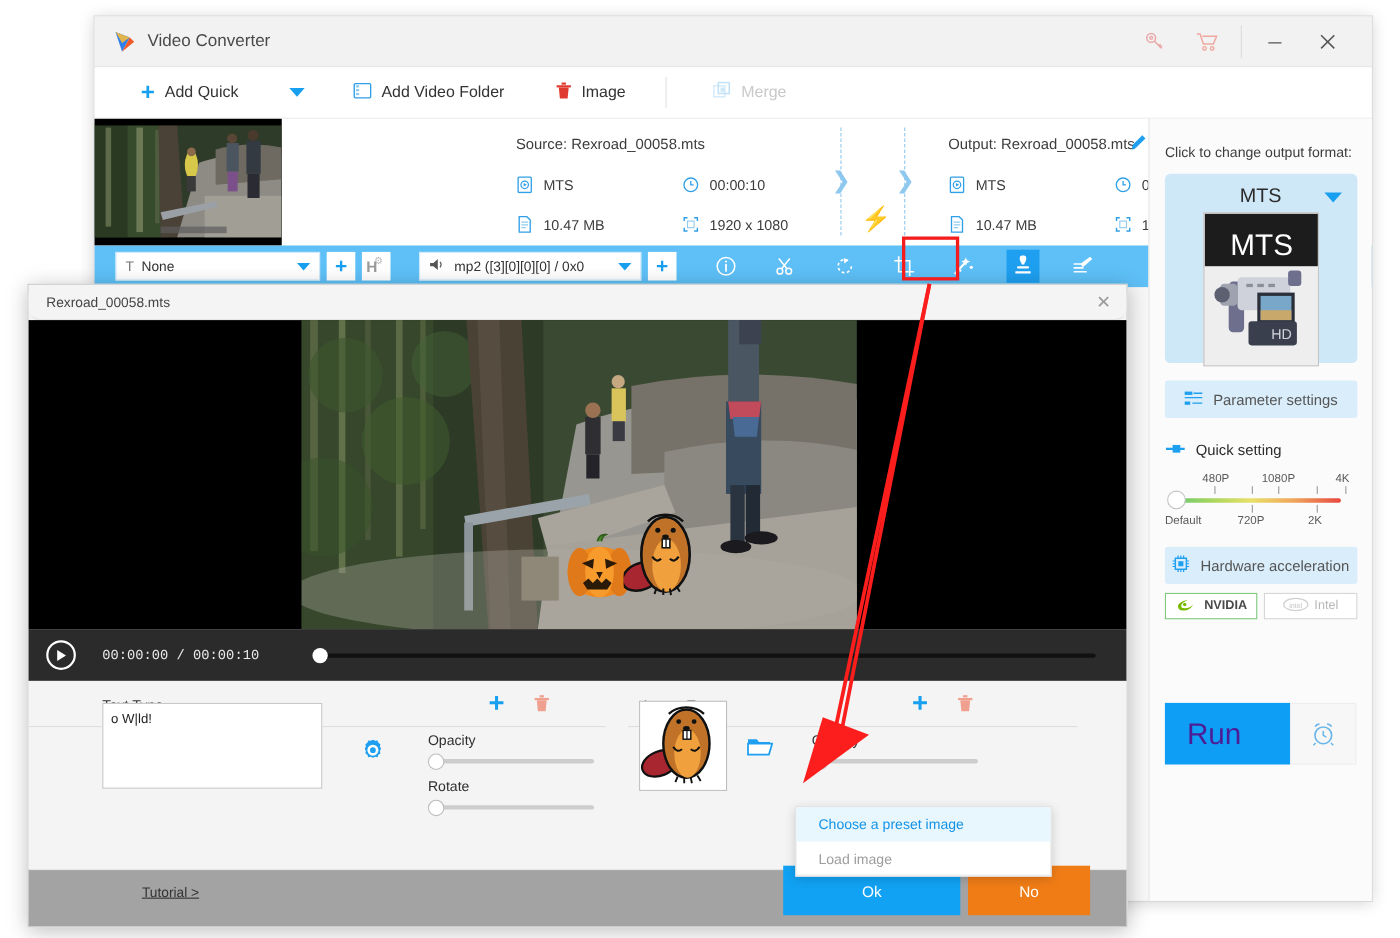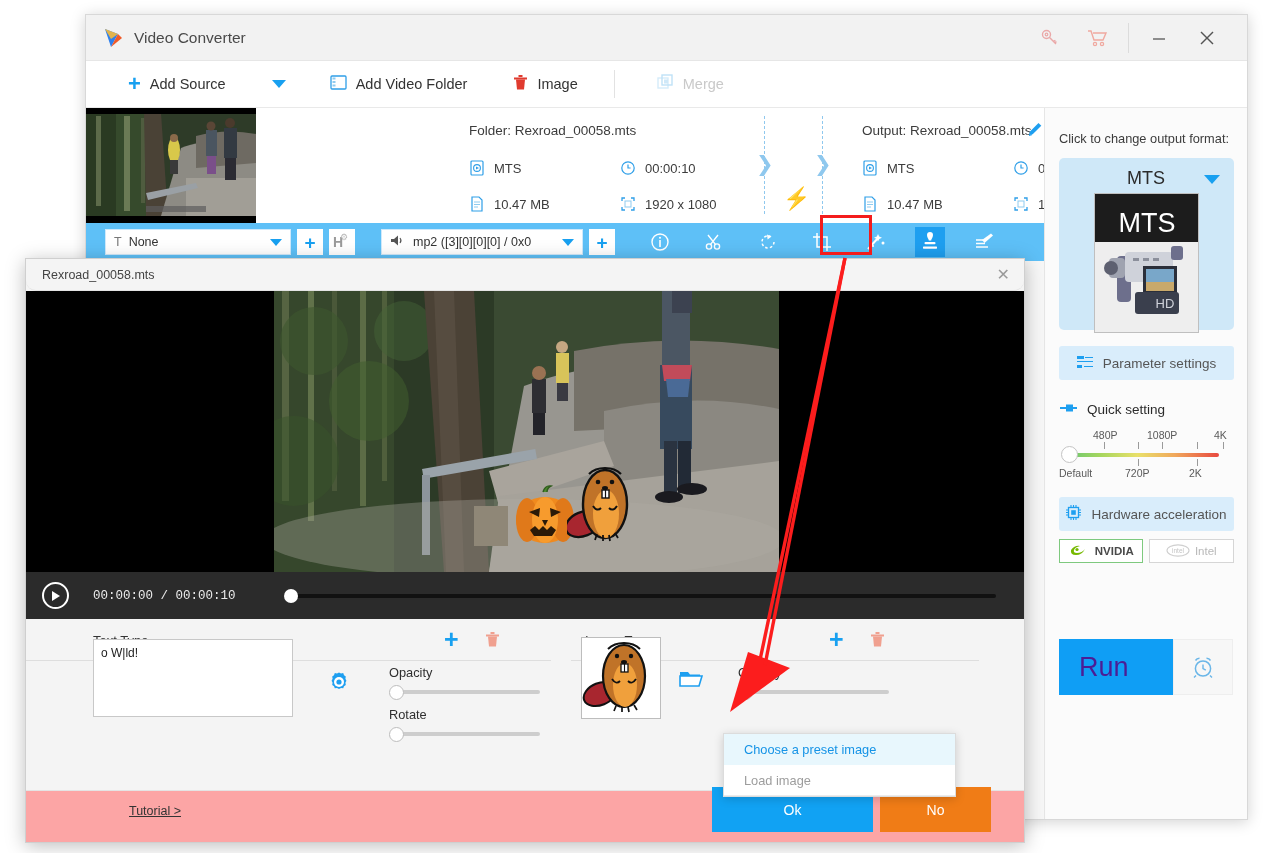--- a/index.html
+++ b/index.html
@@ -99,21 +99,21 @@
   .ctl-track{ position:absolute; height:4px; background:#cdcdcd; border-radius:2px; }
   .ctl-knob{ position:absolute; width:15px;height:15px;border-radius:50%;background:#fff;border:1px solid #bdbdbd; cursor:pointer;}
   .img-thumb{ position:absolute; width:80px;height:82px; background:#fff; border:1px solid #bdbdbd; overflow:hidden;}
   .folder-ico{ position:absolute; cursor:pointer; }
 
   .menu{ position:absolute; left:723px; top:733px; width:233px; background:#fff; border:1px solid #dcdcdc; box-shadow:0 2px 9px rgba(0,0,0,.17); z-index:40; }
   .menu-item{ height:31px; display:flex; align-items:center; padding-left:20px; font-size:12.8px; cursor:pointer; }
   .mi-disabled{ color:#9d9d9d; border-bottom:1px solid #ececec;}
   .mi-active{ color:#1593e6; background:#e8f7fd; }
 
-  .dlg-foot{ position:absolute; left:0; right:0; bottom:0; height:52px; background:#fca5a5; border-top:1px solid #e4e4e4; }
+  .dlg-foot{ position:absolute; left:0; right:0; bottom:0; height:52px; background:#a3a3a3; border-top:1px solid #e4e4e4; }
   .tutorial{ position:absolute; left:103px; top:13px; font-size:12.5px; color:#333; text-decoration:underline; cursor:pointer; }
   .ok-btn{ position:absolute; left:686px; top:-4px; width:161px; height:45px; background:#11a2f3; color:#fff; font-size:14px; display:flex; align-items:center; justify-content:center; cursor:pointer; }
   .no-btn{ position:absolute; left:854px; top:-4px; width:111px; height:45px; background:#f07c16; color:#fff; font-size:14px; display:flex; align-items:center; justify-content:center; cursor:pointer; }
 
   
   .anno{ position:absolute; left:0; top:0; width:1273px; height:853px; pointer-events:none; z-index:60; }
   .redbox{ position:absolute; left:820px; top:215px; width:52px; height:40px; border:3px solid #f41c1c; z-index:61; }
 </style>
 </head>
 <body>
@@ -158,21 +158,21 @@
               <line x1="3" y1="3" x2="15" y2="15" stroke="#555" stroke-width="1.4"></line>
               <line x1="15" y1="3" x2="3" y2="15" stroke="#555" stroke-width="1.4"></line>
             </svg>
         </div>
       </div>
     </div>
 
     <div class="toolbar">
       <div class="tbtn" style="margin-left:32px">
         <span class="plus-blue">+</span>
-        <span class="lbl">Add Source</span>
+        <span class="lbl">Add Quick</span>
       </div>
       <div class="tbtn" style="margin-left:26px">
         <span class="caret"></span>
       </div>
       <div class="tbtn" style="margin-left:24px">
         <span>
           <svg width="17" height="17" viewBox="0 0 17 17">
               <rect x="1" y="2" width="15" height="13" rx="1" fill="none" stroke="#2f9fe8" stroke-width="1.3"></rect>
               <rect x="2.5" y="3.5" width="3" height="2" fill="#8fcbef"></rect>
               <rect x="2.5" y="7" width="3" height="2" fill="#8fcbef"></rect>
@@ -230,21 +230,21 @@
             <circle cx="144" cy="15" r="5" fill="#4a3a2c"></circle>
             <rect x="139" y="50" width="11" height="22" fill="#2b2b33"></rect>
             <rect x="60" y="98" width="60" height="6" fill="#5d5d5d" opacity=".7"></rect>
           </g>
           <rect x="0" y="0" width="170" height="6" fill="#000"></rect>
           <rect x="0" y="108" width="170" height="7" fill="#000"></rect>
         </svg>
       </div>
 
       <div class="finfo">
-        <div class="src-title">Folder: Rexroad_00058.mts</div>
+        <div class="src-title">Source: Rexroad_00058.mts</div>
 
         <div class="meta" style="left:213px; top:52px;">
           <span class="mi">
               <svg width="16" height="16" viewBox="0 0 16 16">
                 <rect x="2" y="1" width="12" height="14" rx="1" fill="none" stroke="#2f9fe8" stroke-width="1.2"></rect>
                 <circle cx="8" cy="8" r="3.4" fill="none" stroke="#2f9fe8" stroke-width="1.1"></circle>
                 <path d="M7 6.4 L10 8 L7 9.6 Z" fill="#2f9fe8"></path>
               </svg>
             </span>
           <span>MTS</span>

